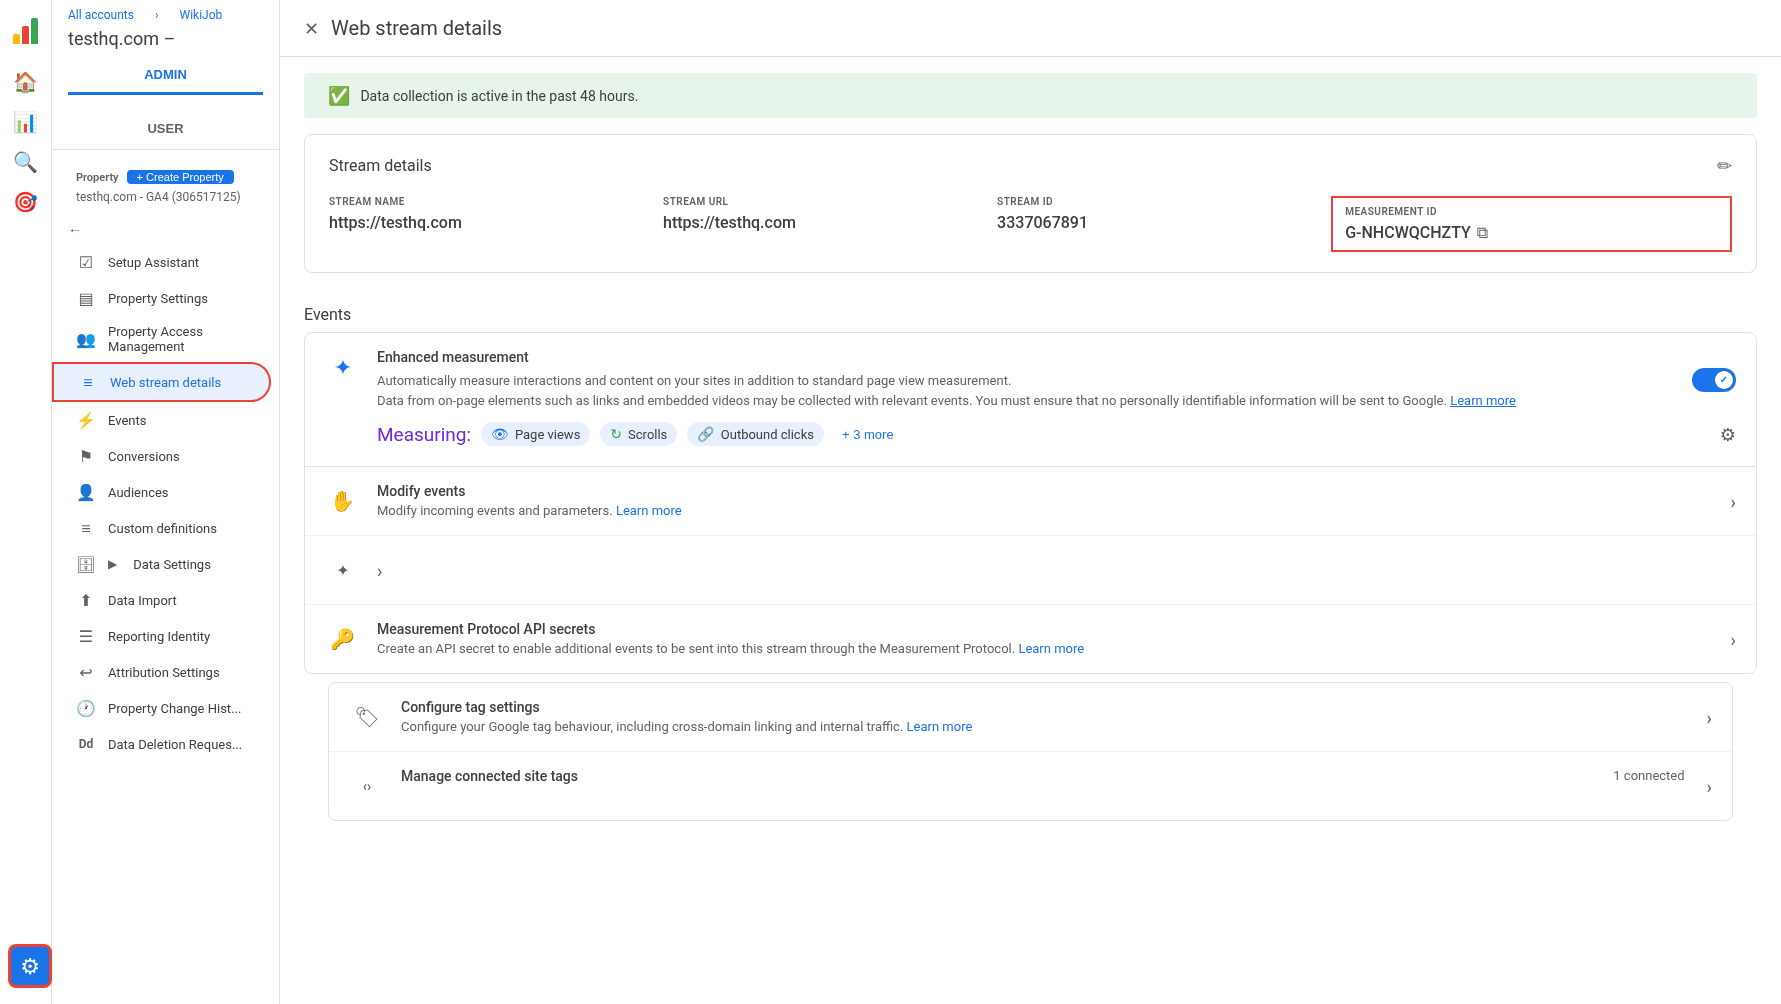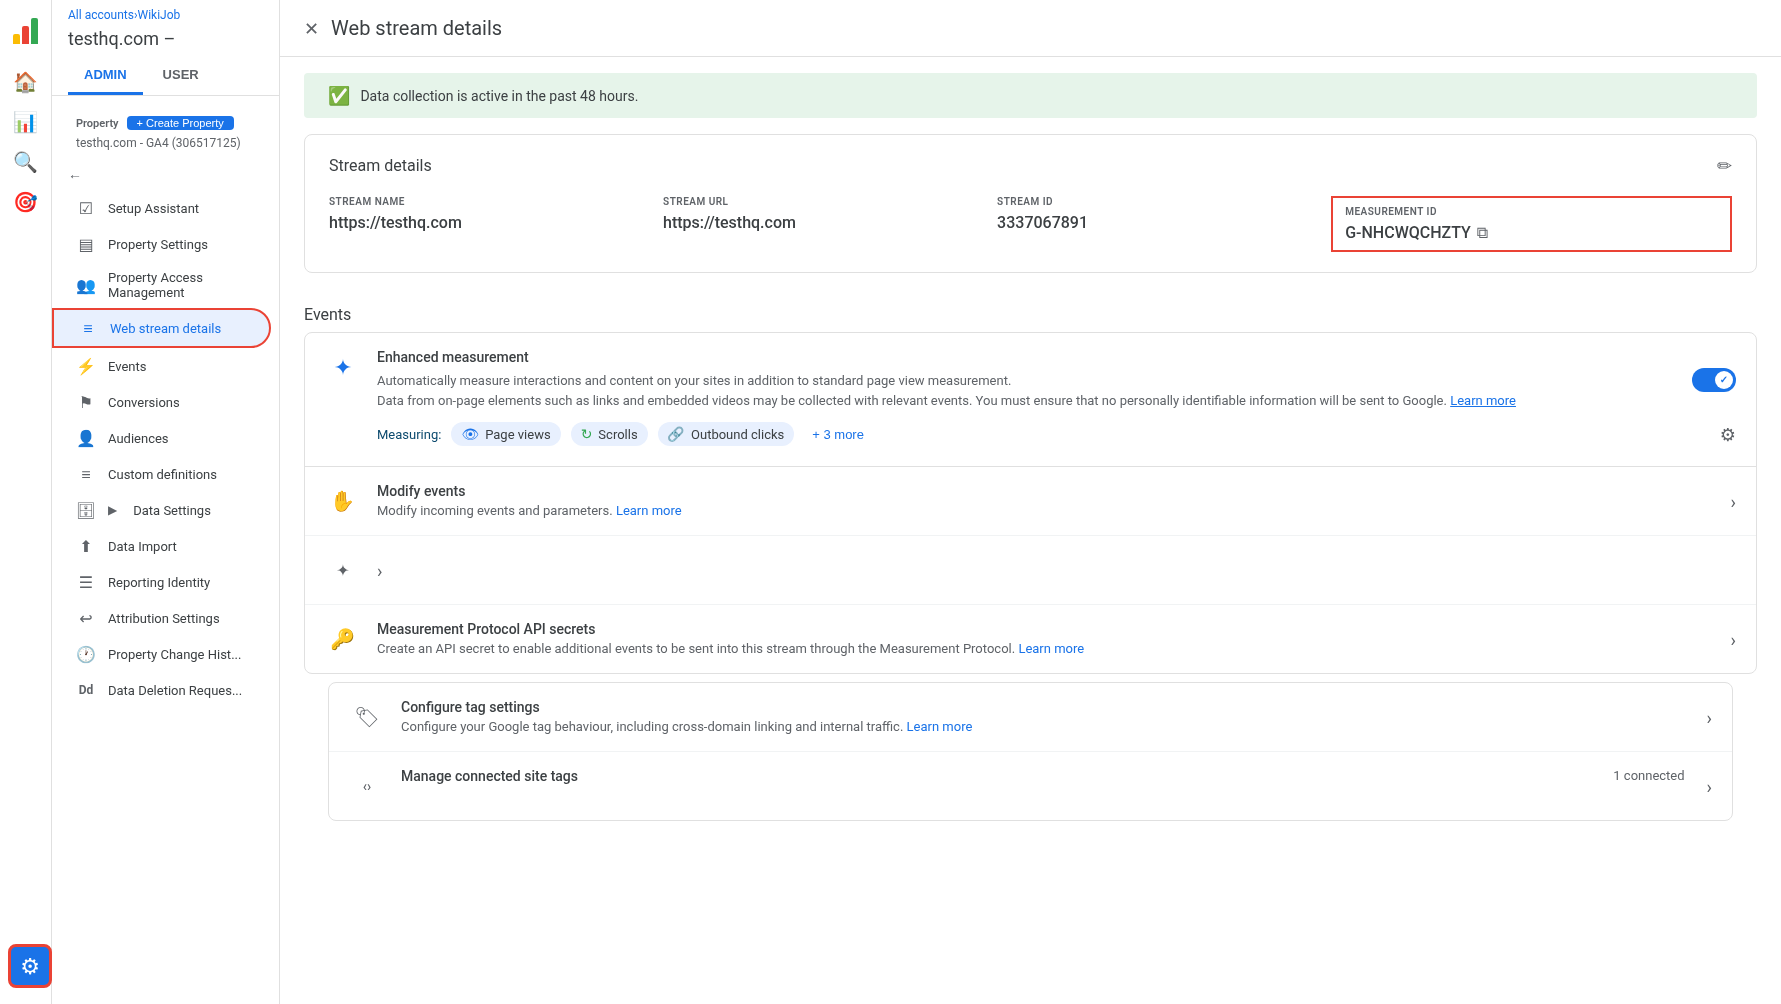--- a/index.html
+++ b/index.html
@@ -26,36 +26,37 @@
     .logo-bar1 { height: 10px; background: #fbbc04; }
     .logo-bar2 { height: 18px; background: #ea4335; }
     .logo-bar3 { height: 26px; background: #34a853; }
 
     .account-breadcrumb {
       padding: 8px 16px 4px;
       font-size: 12px;
       color: #5f6368;
       display: flex;
       align-items: center;
-      gap: 0;
+      gap: 21px;
     }
     .account-breadcrumb span { color: #1a73e8; }
 
     .property-name {
       padding: 2px 16px 8px;
       font-size: 18px;
       color: #3c4043;
       font-weight: 400;
     }
 
     .admin-user-tabs {
       display: flex;
       padding: 0 16px;
       border-bottom: 1px solid #e0e0e0;
-      gap: 4px;
+      gap: 16px;
+      flex-direction: column;
     }
     .tab-btn {
       padding: 10px 16px;
       font-size: 13px;
       font-weight: 600;
       cursor: pointer;
       border: none;
       background: transparent;
       color: #5f6368;
       border-bottom: 3px solid transparent;
@@ -365,21 +366,21 @@
     .em-desc a { color: #1a73e8; }
 
     .measuring-row {
       display: flex;
       align-items: center;
       gap: 10px;
       padding: 12px 0;
       margin-left: 52px;
     }
 
-    .measuring-label { font-size: 13px; color: #0c4a6e; }
+    .measuring-label { font-size: 19px; color: #6d28d9; }
 
     .measuring-chip {
       display: flex;
       align-items: center;
       gap: 6px;
       padding: 4px 10px;
       border-radius: 20px;
       background: #e8f0fe;
       font-size: 13px;
       color: #3c4043;

